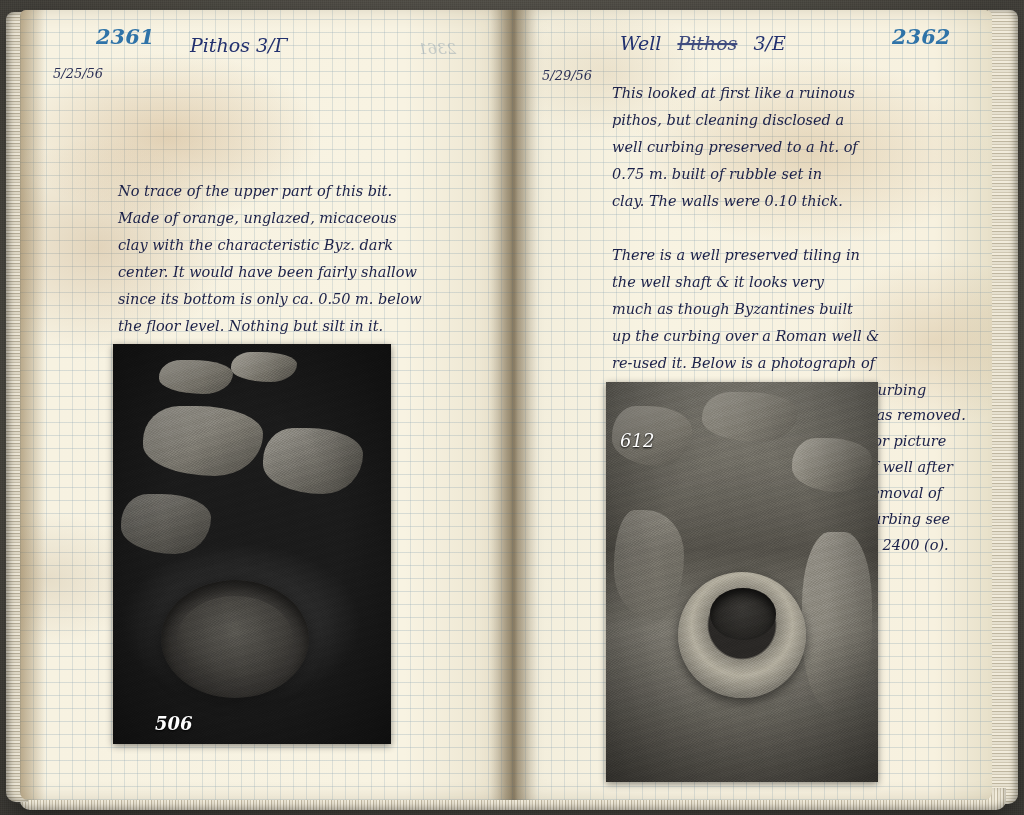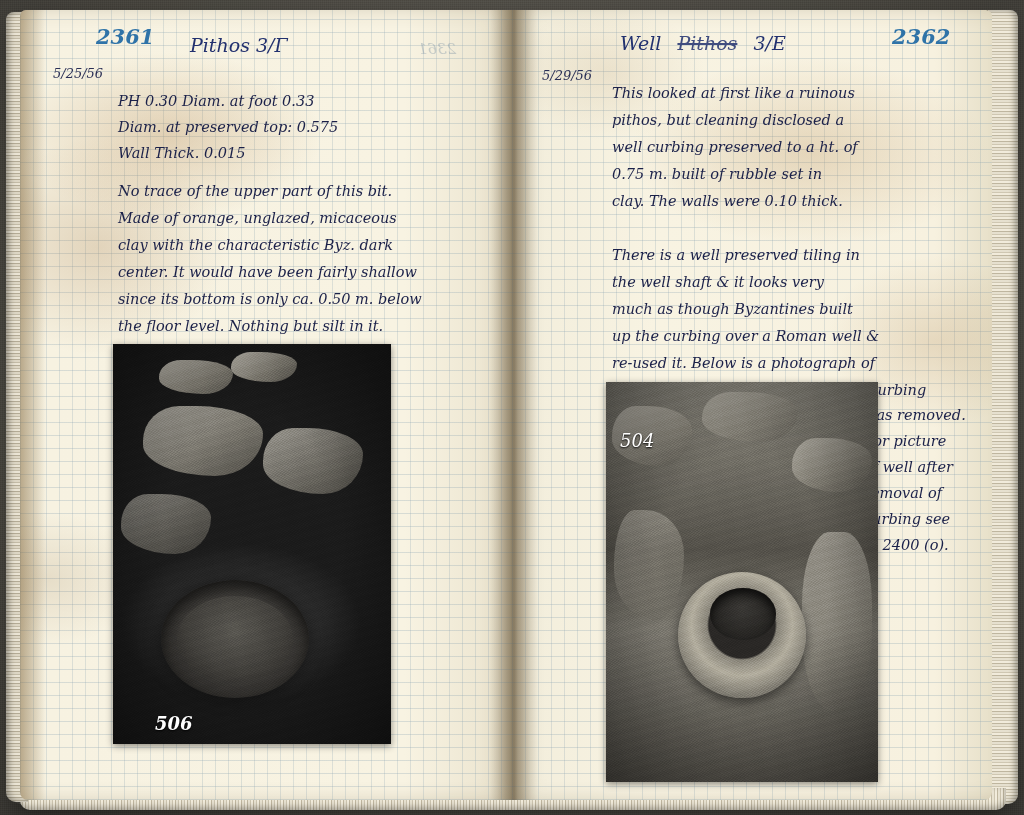--- a/index.html
+++ b/index.html
@@ -284,23 +284,20 @@
         <div class="page-stain"></div>
         <div class="wear-left"></div>
 
         <div class="ghost" style="left:398px; top:30px;">2361</div>
         <div class="ghost" style="left:392px; top:260px; font-size:13px;"></div>
 
         <div class="page-num" style="left:76px; top:14px;">2361</div>
         <div class="heading" style="left:170px; top:24px;">Pithos 3/Γ</div>
         <div class="date-stamp" style="left:33px; top:56px;">5/25/56</div>
 
-        <div class="block" style="left:98px; top:78px; width:360px; line-height:26px;">PH 0.30              Diam. at foot 0.33
-Diam. at preserved top:  0.575
-Wall Thick.  0.015</div>
 
         <div class="block spaced" style="left:98px; top:168px; width:372px;">No trace of the upper part of this bit.
 Made of orange, unglazed, micaceous
 clay with the characteristic Byz. dark
 center. It would have been fairly shallow
 since its bottom is only ca. 0.50 m. below
 the floor level. Nothing but silt in it.</div>
 
         <div class="photo ph-left">
           <div class="rubble" style="left:46px; top:16px; width:74px; height:34px;"></div>
@@ -355,20 +352,20 @@
         <div class="photo ph-right" style="left:94px; top:372px; width:272px; height:400px;">
           <div class="rubble" style="left:6px; top:24px; width:80px; height:60px; opacity:.9;"></div>
           <div class="rubble" style="left:96px; top:10px; width:96px; height:50px; opacity:.6;"></div>
           <div class="rubble" style="left:186px; top:56px; width:80px; height:54px; opacity:.7;"></div>
           <div class="rubble" style="left:196px; top:150px; width:70px; height:180px; border-radius:40% 40% 45% 45%; opacity:.55;"></div>
           <div class="rubble" style="left:8px; top:128px; width:70px; height:110px; opacity:.45;"></div>
           <div class="curb"></div>
           <div class="curb-hole"></div>
           <div class="grain"></div>
           <div class="vig"></div>
-          <div class="cap" style="left:14px; top:48px;">504</div>
+          <div class="cap" style="left:14px; top:48px;">612</div>
         </div>
       </div>
 
       <div class="gutter"></div>
     </div>
   </div>
 </div>
 
 </body></html>

